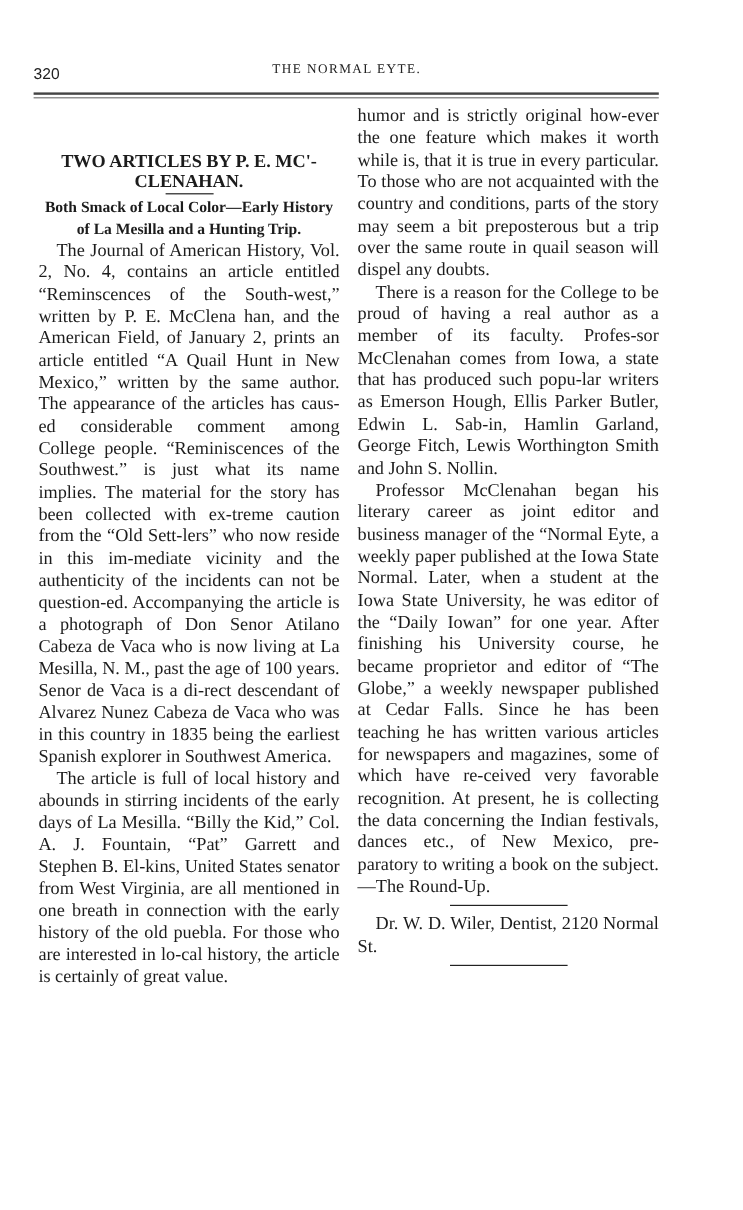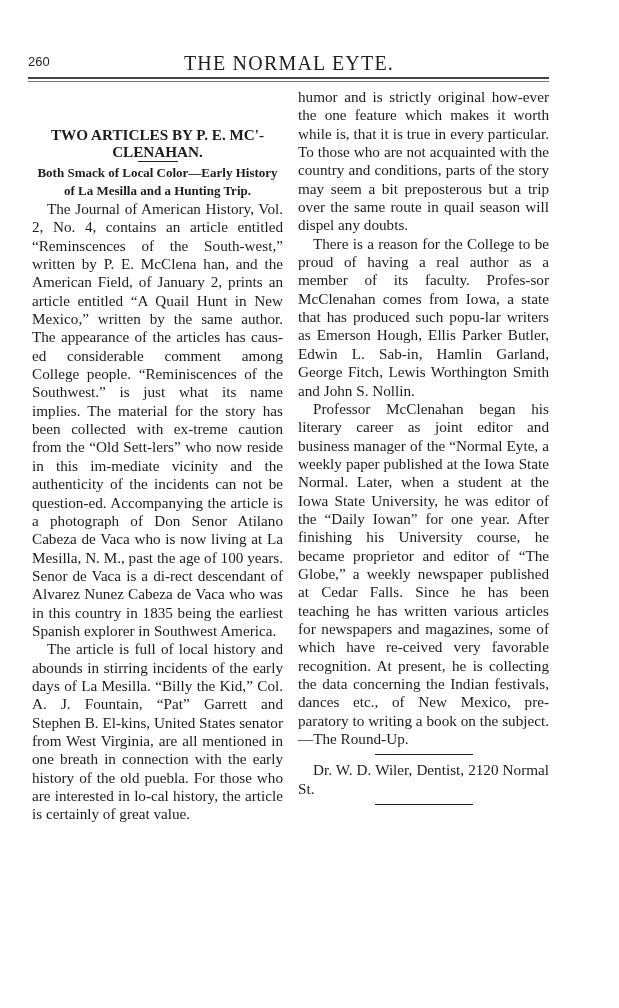--- a/index.html
+++ b/index.html
@@ -1,36 +1,36 @@
 <!DOCTYPE html>
 <html><head>
 <meta charset="utf-8">
 <style>
   html, body { margin:0; padding:0; background:#ffffff; }
   body { width:619px; height:1008px; position:relative; overflow:hidden;
          font-family:"Liberation Serif","DejaVu Serif",serif; color:#1c1c1c; }
   .page-header { position:absolute; left:28px; top:52px; width:522px; height:22px; }
   .page-number { position:absolute; left:0; top:2px; font-family:"Liberation Sans","DejaVu Sans",sans-serif; font-size:13px; color:#222; }
-  .running-title { position:absolute; left:0; width:100%; top:0; text-align:center; font-size:20px; letter-spacing:1.2px; font-weight:normal; color:#222; }
+  .running-title { position:absolute; left:0; width:100%; top:0; text-align:center; font-size:11px; letter-spacing:1.2px; font-weight:normal; color:#222; }
   .header-rule { position:absolute; left:28px; top:77px; width:521px; height:5px; border-top:2px solid #444; border-bottom:1px solid #777; box-sizing:border-box; }
   .col { position:absolute; top:88px; font-size:15.2px; line-height:18.35px; }
   .col-left { left:32px; width:251px;margin-top:38px; }
   .col-right { left:298px; width:251px; }
   .headline { font-weight:bold; text-align:center; font-size:15.2px; line-height:17px; margin:0; }
   .headline-rule { width:40px; height:0; border-top:1.5px solid #222; margin:1px auto 2px auto; }
   .subhead { font-weight:bold; text-align:center; font-size:13px; line-height:17.5px; margin:0 0 1px 0; }
   p.body { margin:0; text-align:justify; text-indent:15px; hyphens:manual; }
   p.noindent { text-indent:0; }
   .short-rule { width:98px; height:0; border-top:1px solid #222; margin:6px auto 6px auto; }
 </style>
 </head>
 <body>
 
 <div class="page-header">
-  <span class="page-number">260</span>
+  <span class="page-number">320</span>
   <div class="running-title">THE NORMAL EYTE.</div>
 </div>
 <div class="header-rule"></div>
 
 <div class="col col-left">
   <h1 class="headline">TWO ARTICLES BY P. E. MC'-CLENAHAN.</h1>
   <div class="headline-rule"></div>
   <h2 class="subhead">Both Smack of Local Color—Early History of La Mesilla and a Hunting Trip.</h2>
   <p class="body">The Journal of American History, Vol. 2, No. 4, contains an article entitled “Reminscences of the South-west,” written by P. E. McClena han, and the American Field, of January 2, prints an article entitled “A Quail Hunt in New Mexico,” written by the same author. The appearance of the articles has caus-ed considerable comment among College people. “Reminiscences of the Southwest.” is just what its name implies. The material for the story has been collected with ex-treme caution from the “Old Sett-lers” who now reside in this im-mediate vicinity and the authenticity of the incidents can not be question-ed. Accompanying the article is a photograph of Don Senor Atilano Cabeza de Vaca who is now living at La Mesilla, N. M., past the age of 100 years. Senor de Vaca is a di-rect descendant of Alvarez Nunez Cabeza de Vaca who was in this country in 1835 being the earliest Spanish explorer in Southwest America.</p>
   <p class="body">The article is full of local history and abounds in stirring incidents of the early days of La Mesilla. “Billy the Kid,” Col. A. J. Fountain, “Pat” Garrett and Stephen B. El-kins, United States senator from West Virginia, are all mentioned in one breath in connection with the early history of the old puebla. For those who are interested in lo-cal history, the article is certainly of great value.</p>

